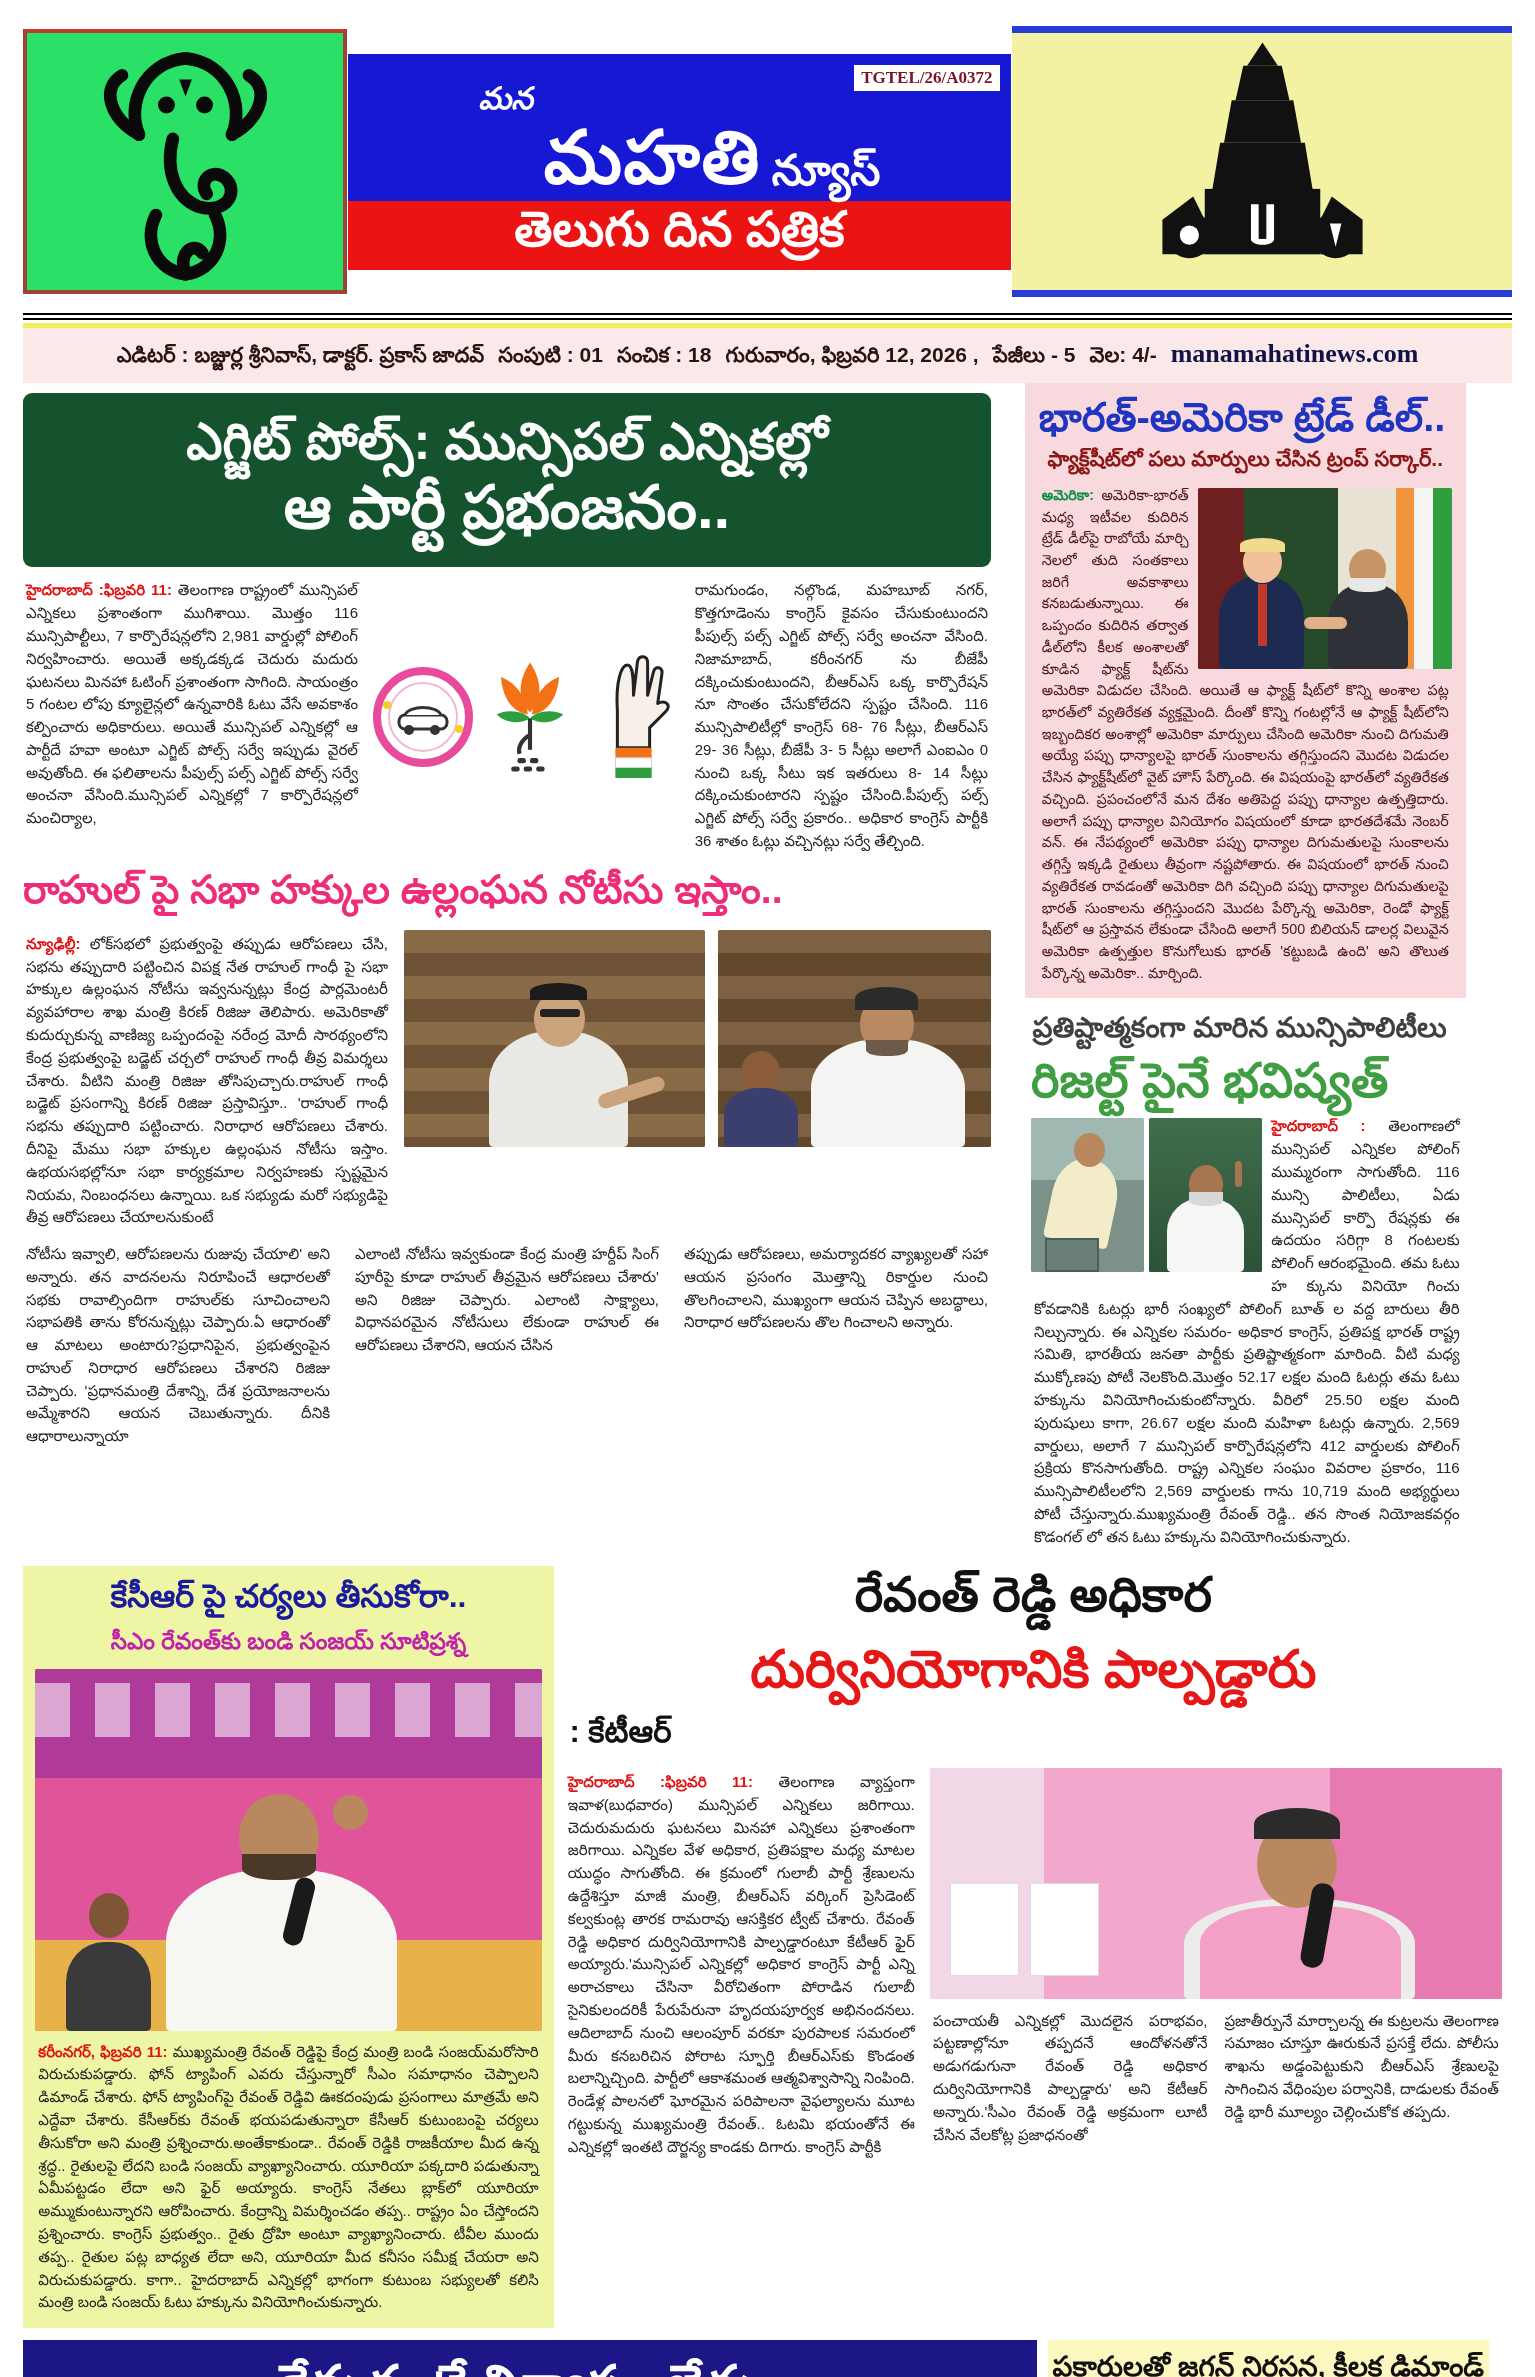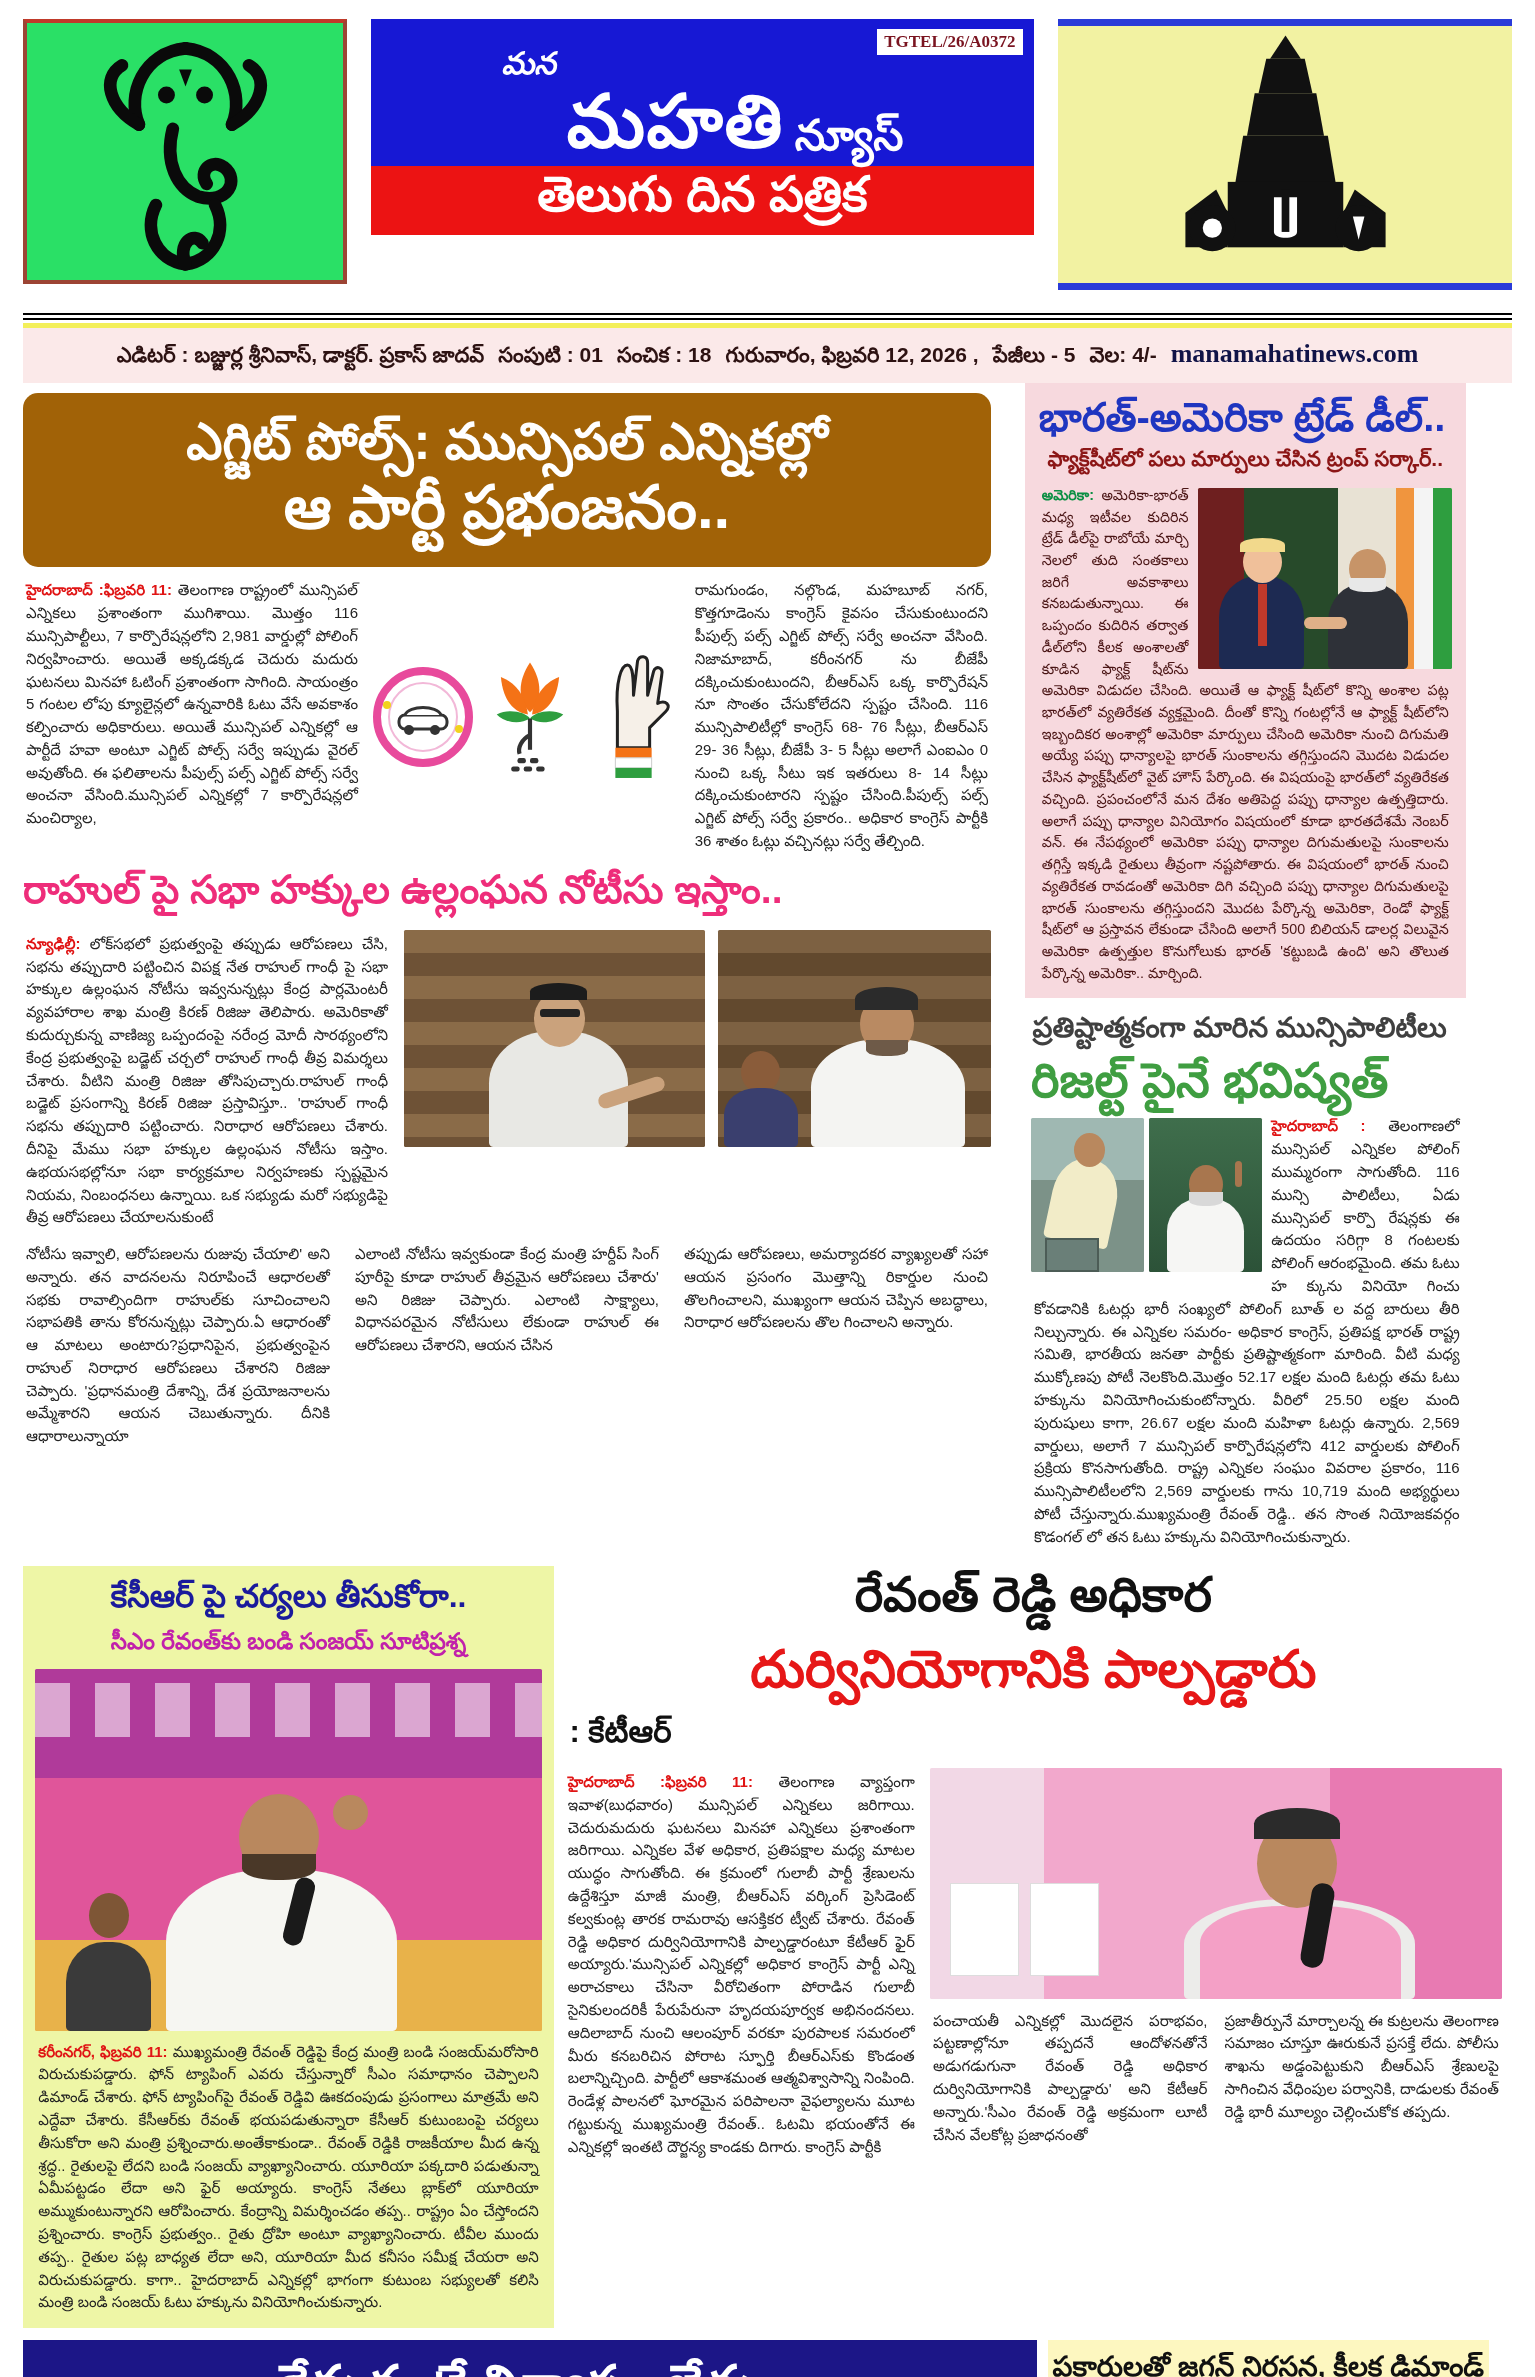--- a/index.html
+++ b/index.html
@@ -1,21 +1,21 @@
 <!DOCTYPE html>
 <html style="font-size:12.3px"><head>
 <meta charset="utf-8">
 <style>
   html,body{margin:0;padding:0;background:#e8e8e8;}
   .page{width:1535px;min-height:2377px;margin:0 auto;background:#ffffff;position:relative;
         font-family:"Liberation Sans","DejaVu Sans",sans-serif;color:#222;box-sizing:border-box;}
   *,*::before,*::after{box-sizing:border-box;}
 
   
-  .header{display:flex;gap:24px;padding:18.5px 23px 3.1px 23px;align-items:flex-start;height:308px;}
+  .header{display:flex;gap:1px;padding:18.5px 23px 3.1px 23px;align-items:center;height:308px;}
   .ganesh-box{flex:0 0 324px;background:#2ae066;border:4.6px solid #9c4434;border-top:4.6px solid #c03a2a;
               display:flex;align-items:center;justify-content:center;}
   .mast-center{flex:0 0 663px;display:flex;flex-direction:column;}
   .mast-blue{position:relative;background:#1718d4;flex:0 0 147px;color:#fff;display:flex;align-items:flex-end;
              justify-content:center;gap:10.8px;padding:7.7px 12.3px 6.2px 12.3px;}
   .mast-prefix{font-size:31px;font-weight:bold;font-style:italic;align-self:flex-start;margin-top:20px;}
   .mast-main{font-size:74px;font-weight:bold;line-height:1;letter-spacing:1.5px;}
   .mast-suffix{font-size:43px;font-weight:bold;line-height:1.1;}
   .reg-badge{position:absolute;top:10.8px;right:10.8px;background:#fff;color:#7a1420;font-weight:bold;
              font-family:"Liberation Serif",serif;font-size:17px;padding:3.1px 7.7px;}
@@ -36,21 +36,21 @@
   
   .bodytext{font-size:15px;line-height:1.52;text-align:justify;color:#222;margin:3px;}
   .dl{font-weight:bold;}
   .dl.red{color:#e01414;}
   .dl.green{color:#0b8f43;}
   .photo{position:relative;overflow:hidden;border-radius:1.5px;}
   .head{position:absolute;border-radius:50%;}
   .torso{position:absolute;border-radius:45% 45% 4.6px 4.6px;}
 
   
-  .lead-box{margin:10.8px 23px 9.3px 23px;background:#a16207;border-radius:15px;color:#fff;text-align:center;
+  .lead-box{margin:10.8px 23px 9.3px 23px;background:#14532d;border-radius:9px;color:#fff;text-align:center;
             padding:20px 7.7px 23px 7.7px;}
   .lead-h1{font-size:51px;font-weight:bold;line-height:1.15;}
   .lead-h2{font-size:60px;font-weight:bold;line-height:1.2;}
   .section-row{display:flex;gap:12.3px;margin:0 23px;}
   .lead-col{flex:0 0 332px;}
   .symbols-box{flex:0 0 305px;display:flex;align-items:center;justify-content:center;gap:4.6px;padding-top:4.6px;}
   .lead-col2{flex:1;}
 
   
   .rahul-headline{margin:12.3px 23px 7.7px 23px;color:#ee2d7a;font-size:39px;font-weight:bold;}

